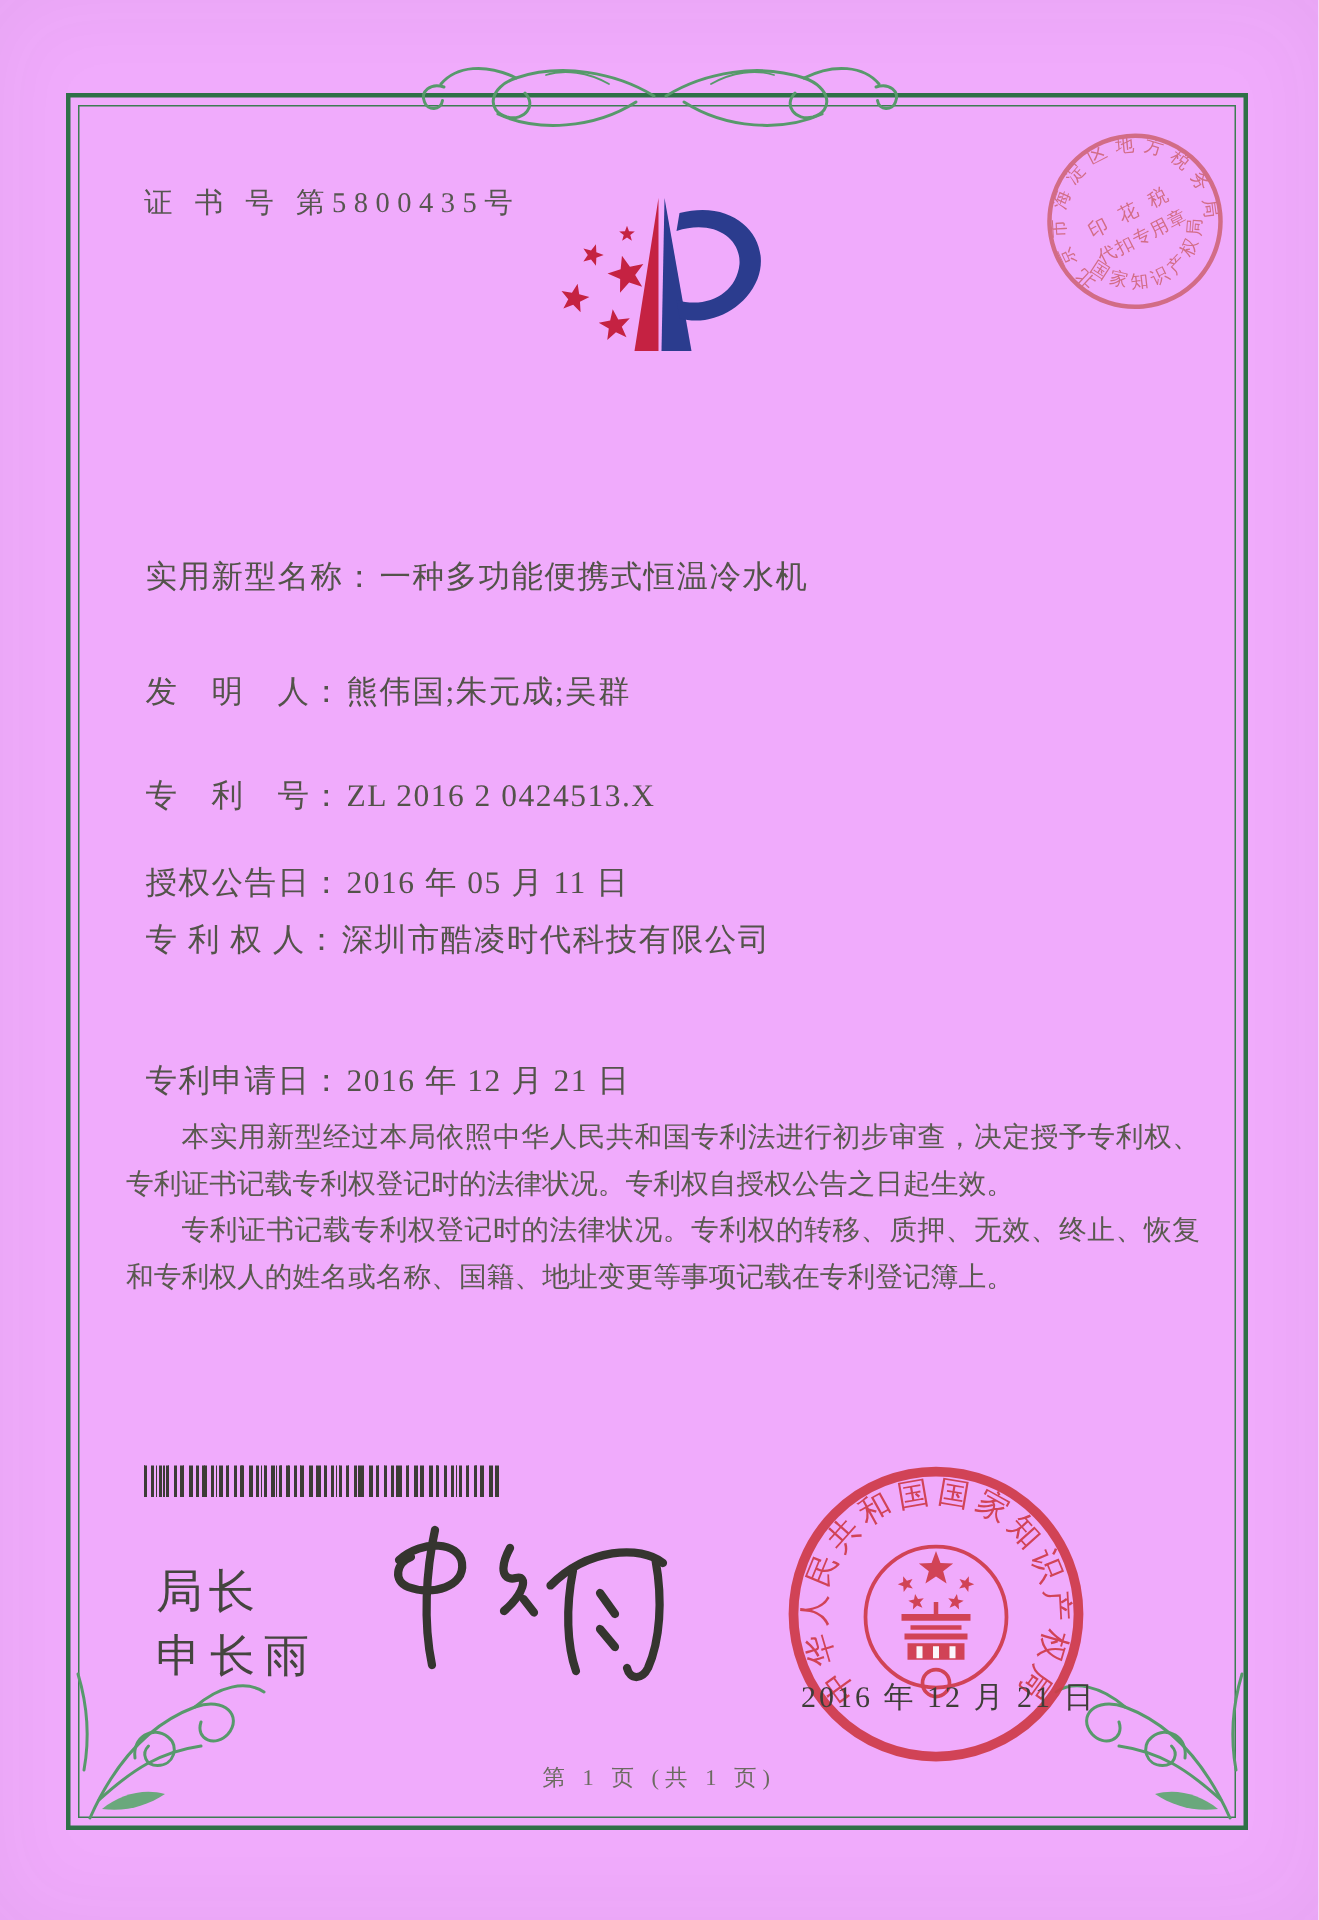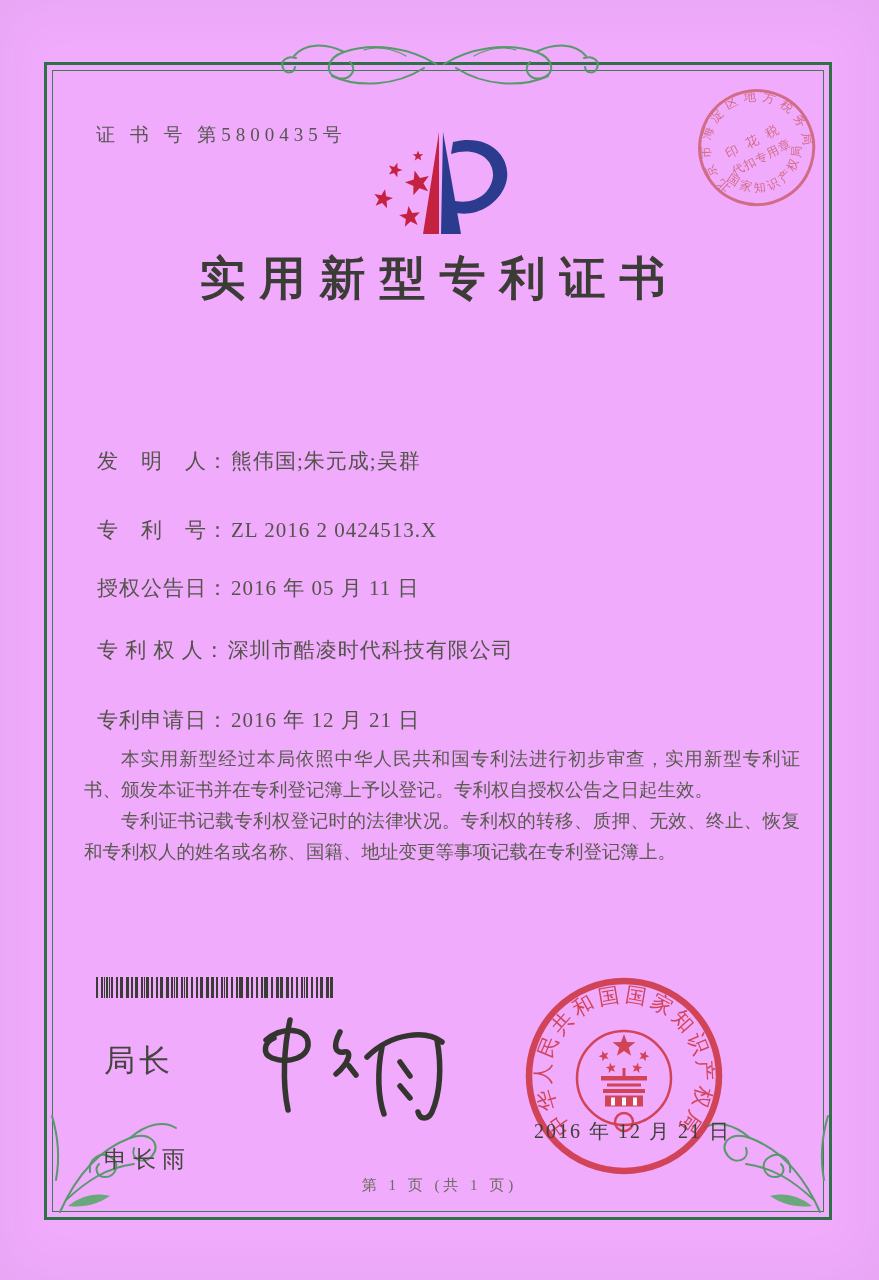--- a/index.html
+++ b/index.html
@@ -26,21 +26,21 @@
     line-height:31px; color:#5a5a50; text-align:justify;}
   .body-text p{margin:0; text-indent:2em;}
   .barcode{position:absolute; left:96px; top:977px; width:238px; height:21px;
     background-image:
       repeating-linear-gradient(90deg,#3c3c36 0 2px,transparent 2px 5px),
       repeating-linear-gradient(90deg,#3c3c36 0 1px,transparent 1px 8px),
       repeating-linear-gradient(90deg,#3c3c36 0 1px,transparent 1px 13px);
   }
   .signer-title{position:absolute; left:104px; top:1040px; font-size:31px;
     letter-spacing:4px; color:#45453f; font-family:"Liberation Sans","DejaVu Sans",sans-serif;}
-  .signer-name{position:absolute; left:104px; top:1144px; font-size:23px;
+  .signer-name{position:absolute; left:104px; top:1084px; font-size:30px;
     letter-spacing:6px; color:#45453f; font-family:Liberation Sans, sans-serif;}
   .signature{position:absolute; left:232px; top:1002px;}
   .seal{position:absolute; left:522px; top:972px; opacity:0.92;}
   .seal-date{position:absolute; left:534px; top:1118px; font-size:20px; letter-spacing:2px;
     color:#3e3e38; z-index:5;}
   .tax-stamp{position:absolute; left:696px; top:86px; transform:rotate(-27deg); opacity:0.85;}
   .footer{position:absolute; left:0; top:1176px; width:879px; text-align:center;
     font-size:15px; letter-spacing:4px; color:#6b6b60;}
   svg{display:block;}
 </style>
@@ -111,40 +111,42 @@
     <text font-size="12.5" fill="#cd6272" letter-spacing="4" font-family="Liberation Serif, DejaVu Serif, serif">
       <textPath href="#taxTopArc" textLength="196" lengthAdjust="spacing">北京市海淀区地方税务局</textPath>
     </text>
     <text font-size="12" fill="#cd6272" letter-spacing="3" font-family="Liberation Serif, DejaVu Serif, serif">
       <textPath href="#taxBottomArc" textLength="106" lengthAdjust="spacing">国家知识产权局</textPath>
     </text>
     <text x="61" y="58" text-anchor="middle" font-size="13" fill="#cd6272" letter-spacing="3" font-family="Liberation Serif, DejaVu Serif, serif">印 花 税</text>
     <text x="61" y="76" text-anchor="middle" font-size="12" fill="#cd6272" letter-spacing="1" font-family="Liberation Serif, DejaVu Serif, serif">代扣专用章</text>
   </svg>
 
-  <div class="title">实用新型专利证书</div>
 
+  <div class="row" style="top:370px;">
+    <span class="lbl">实用新型名称：</span><span>一种多功能便携式恒温冷水机</span>
+  </div>
   <div class="row" style="top:447px;">
     <span class="lbl">发　明　人：</span><span>熊伟国;朱元成;吴群</span>
   </div>
   <div class="row" style="top:516px;">
     <span class="lbl">专　利　号：</span><span>ZL 2016 2 0424513.X</span>
   </div>
   <div class="row" style="top:574px;">
     <span class="lbl">授权公告日：</span><span>2016 年 05 月 11 日</span>
   </div>
-  <div class="row" style="top:636px;">
+  <div class="row" style="top:612px;">
     <span class="lbl">专 利 权 人：</span><span>深圳市酷凌时代科技有限公司</span>
   </div>
   <div class="row" style="top:706px;">
     <span class="lbl">专利申请日：</span><span>2016 年 12 月 21 日</span>
   </div>
 
   <div class="body-text">
-    <p>本实用新型经过本局依照中华人民共和国专利法进行初步审查，实用新型专利证书、颁发本证书并在专利登记簿上予以登记。专利权自授权公告之日起生效。</p>
+    <p>本实用新型经过本局依照中华人民共和国专利法进行初步审查，决定授予专利权、专利证书记载专利权登记时的法律状况。专利权自授权公告之日起生效。</p>
     <p>专利证书记载专利权登记时的法律状况。专利权的转移、质押、无效、终止、恢复和专利权人的姓名或名称、国籍、地址变更等事项记载在专利登记簿上。</p>
   </div>
 
   <div class="barcode"></div>
 
   <div class="signer-title">局长</div>
   <div class="signer-name">申长雨</div>
 
   <svg class="signature" width="220" height="125" viewBox="0 0 220 125">
     <g fill="none" stroke="#35352f" stroke-width="5.5" stroke-linecap="round" stroke-linejoin="round">

